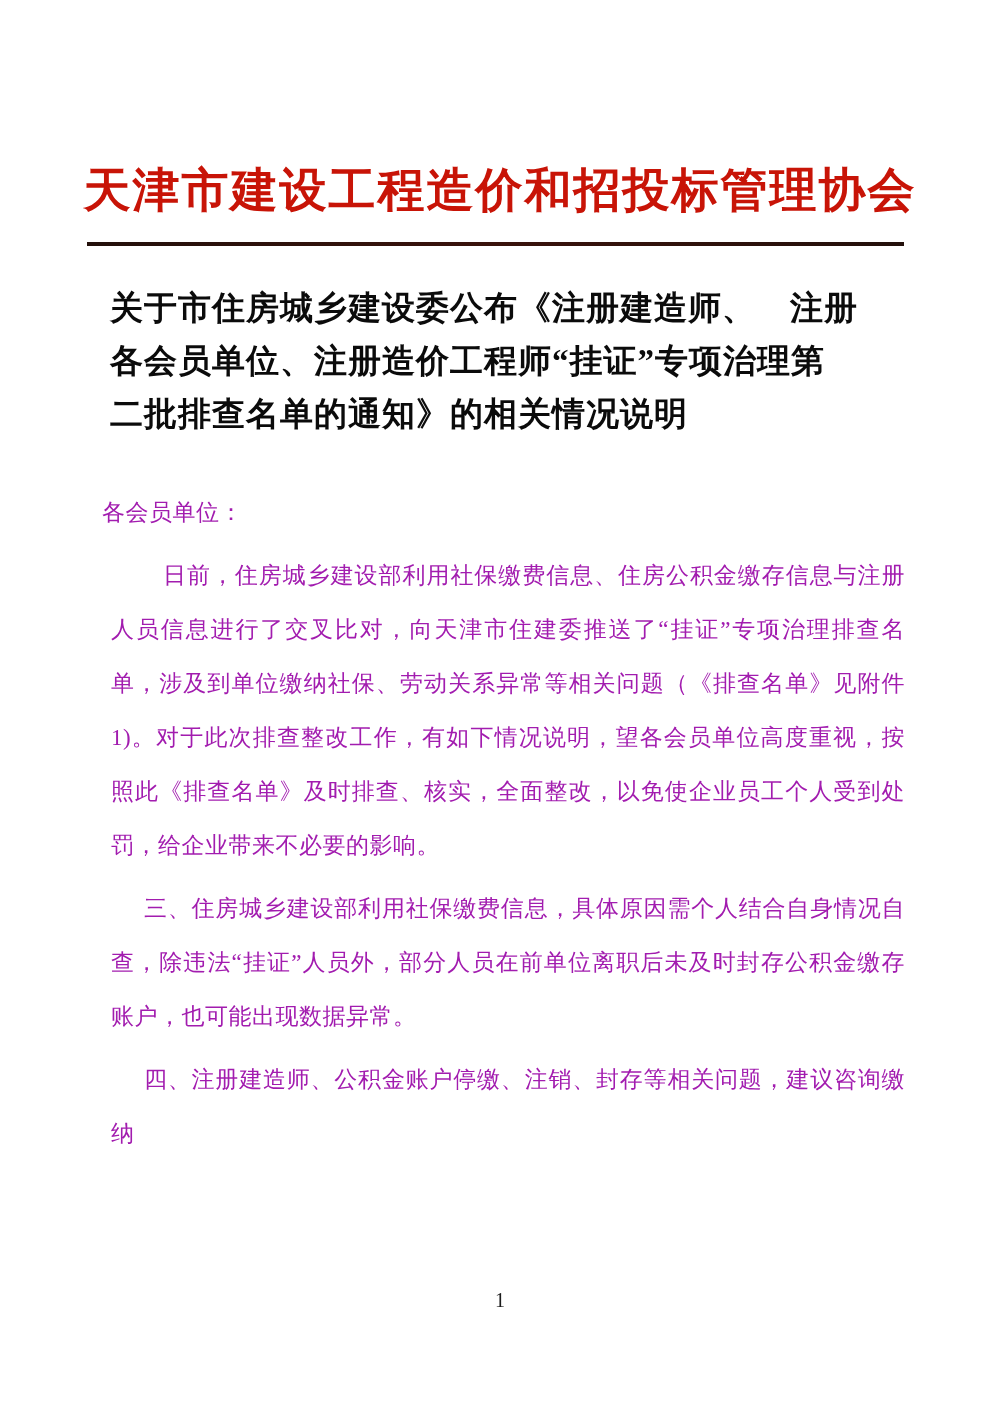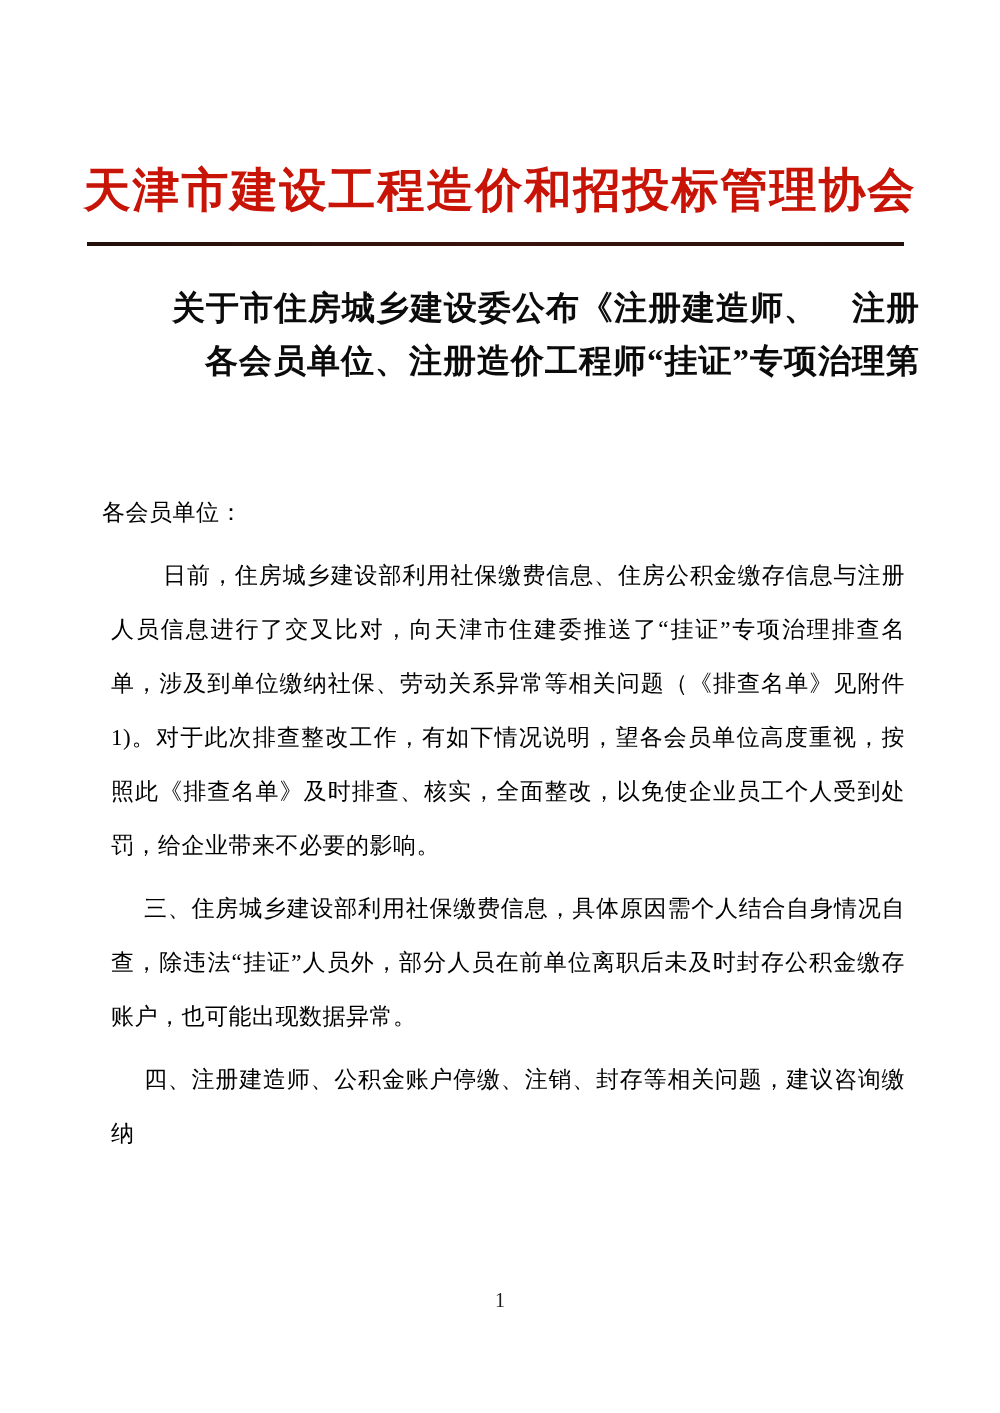--- a/index.html
+++ b/index.html
@@ -34,40 +34,40 @@
     left: 87px;
     width: 817px;
     height: 4px;
     background: linear-gradient(90deg, #23100b, #3a130c, #23100b);
   }
   .doc-title {
     position: absolute;
     top: 282px;
     left: 110px;
     width: 810px;
-    text-align: right;
+    text-align: left;
     font-size: 33px;
     line-height: 53px;
     font-weight: bold;
     letter-spacing: 1px;
     color: #0b0b0b;
   }
   .title-line {
     white-space: nowrap;
   }
   .body-text {
     position: absolute;
     top: 486px;
     left: 102px;
     width: 812px;
     font-size: 23px;
     line-height: 54px;
     letter-spacing: 0.5px;
     text-align: justify;
-    color: #000000;
+    color: #a21caf;
   }
   .salutation {
     text-align: left;
   }
   .para {
     margin: 9px;
     text-indent: 52px;
   }
   
   .para:nth-child(n+3) {
@@ -89,20 +89,21 @@
 
 <div class="page">
 
   <div class="org-name" style="color: rgb(200, 20, 7);">天津市建设工程造价和招投标管理协会</div>
 
   <div class="rule"></div>
 
   <div class="doc-title">
       <div class="title-line">关于市住房城乡建设委公布《注册建造师、　注册</div>
       <div class="title-line">各会员单位、注册造价工程师“挂证”专项治理第</div>
+      <div class="title-line">二批排查名单的通知》的相关情况说明</div>
     </div>
 
   <div class="body-text">
     <div class="salutation">各会员单位：</div>
 
   <div class="para">日前，住房城乡建设部利用社保缴费信息、住房公积金缴存信息与注册人员信息进行了交叉比对，向天津市住建委推送了“挂证”专项治理排查名单，涉及到单位缴纳社保、劳动关系异常等相关问题（《排查名单》见附件 1)。对于此次排查整改工作，有如下情况说明，望各会员单位高度重视，按照此《排查名单》及时排查、核实，全面整改，以免使企业员工个人受到处罚，给企业带来不必要的影响。</div>
       <div class="para">三、住房城乡建设部利用社保缴费信息，具体原因需个人结合自身情况自查，除违法“挂证”人员外，部分人员在前单位离职后未及时封存公积金缴存账户，也可能出现数据异常。</div>
       <div class="para">四、注册建造师、公积金账户停缴、注销、封存等相关问题，建议咨询缴纳</div>
     </div>
 

